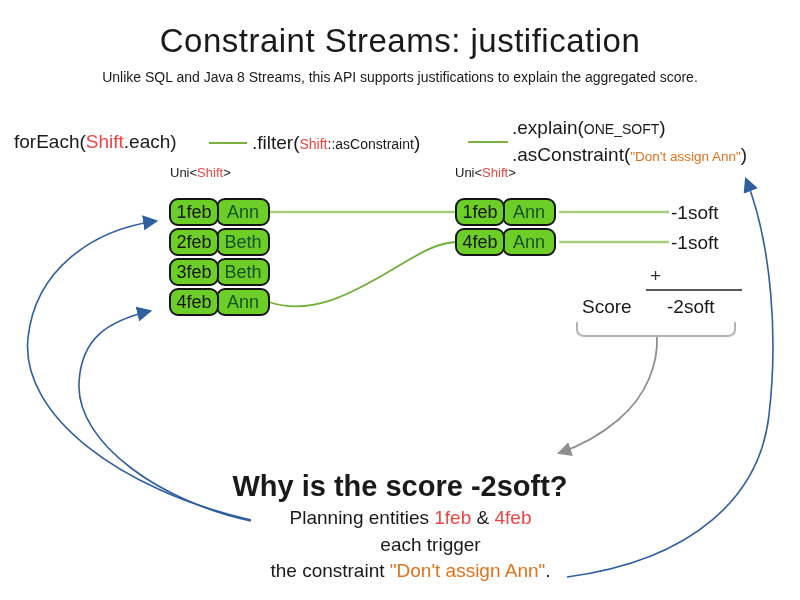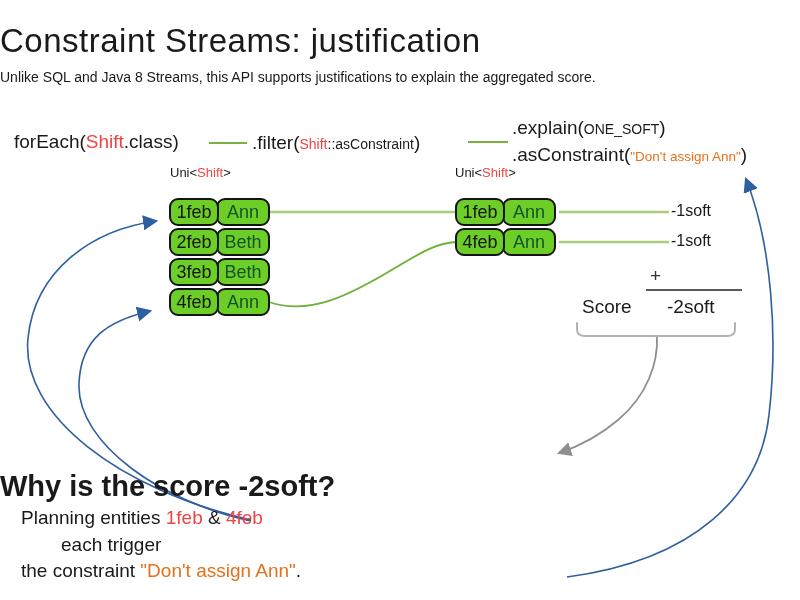--- a/index.html
+++ b/index.html
@@ -1,37 +1,37 @@
 <!DOCTYPE html>
 <html><head>
 <meta charset="utf-8">
 <style>
   html,body{margin:0;padding:0;background:#fff;}
   .stage{position:relative;width:800px;height:600px;background:#ffffff;overflow:hidden;
          font-family:"Liberation Sans",sans-serif;color:#1a1a1a;}
   .abs{position:absolute;white-space:nowrap;}
-  .centered{left:0;right:0;}
+  .centered{left:0;right:0;text-align:center;}
   .title{top:22px;font-size:33px;letter-spacing:.5px;}
   .subtitle{top:69px;font-size:14px;}
   svg.layer{position:absolute;left:0;top:0;z-index:1;pointer-events:none;}
   .txt{z-index:2;}
   .code{font-size:19px;}
   .code .small{font-size:14px;}
   .code .tiny{font-size:13.5px;}
   .green{color:#ef4444;}
   .orange{color:#E2711A;}
   .uni{font-size:13px;}
   .stream{display:flex;flex-direction:column;gap:2px;z-index:2;position:absolute;}
   .srow{display:flex;height:28px;}
   .cell{display:inline-flex;align-items:center;justify-content:center;height:28px;
         background:#6CCE27;border:2px solid #141414;border-radius:9px;box-sizing:border-box;
         font-size:18px;}
   .cell.date{width:50px;color:#141414;z-index:2;}
   .cell.name{width:54px;margin-left:-3px;color:#14532d;z-index:1;}
-  .soft{font-size:16px;}
+  .soft{font-size:19px;}
   .plus{font-size:19px;color:#333;}
   .scoreword{font-size:19px;}
   .heading{top:470px;font-size:29px;font-weight:bold;}
   .bline{font-size:19px;margin-left:21px;}
 </style>
 </head>
 <body>
 
 <div class="stage">
 
@@ -61,21 +61,21 @@
 
     <path d="M251,520 C120,490 20,415 28,338 C35,270 92,230 156,221" stroke="#2E5F9E" stroke-width="1.6" fill="none" marker-end="url(#mBlue)"></path>
     <path d="M251,521 C165,503 76,445 79,383 C81,338 108,321 150,311" stroke="#2E5F9E" stroke-width="1.6" fill="none" marker-end="url(#mBlue)"></path>
     <path d="M567,577 C695,560 760,495 769,415 C778,338 772,245 746,179" stroke="#2E5F9E" stroke-width="1.6" fill="none" marker-end="url(#mBlue)"></path>
   </svg>
 
   <div class="abs centered title txt">Constraint Streams: justification</div>
   <div class="abs centered subtitle txt">Unlike SQL and Java 8 Streams, this API supports justifications to explain the aggregated score.</div>
 
   <div class="abs code txt" style="left:14px;top:131px;">
-    <span>forEach(</span><span class="green">Shift</span><span>.class)</span>
+    <span>forEach(</span><span class="green">Shift</span><span>.each)</span>
   </div>
 
   <div class="abs code txt" style="left:252px;top:132px;">
     <span>.filter(</span><span class="small green">Shift</span><span class="small">::asConstraint</span><span>)</span>
   </div>
 
   <div class="abs code txt" style="left:512px;top:117px;">
     <span>.explain(</span><span class="small">ONE_SOFT</span><span>)</span>
   </div>
 

